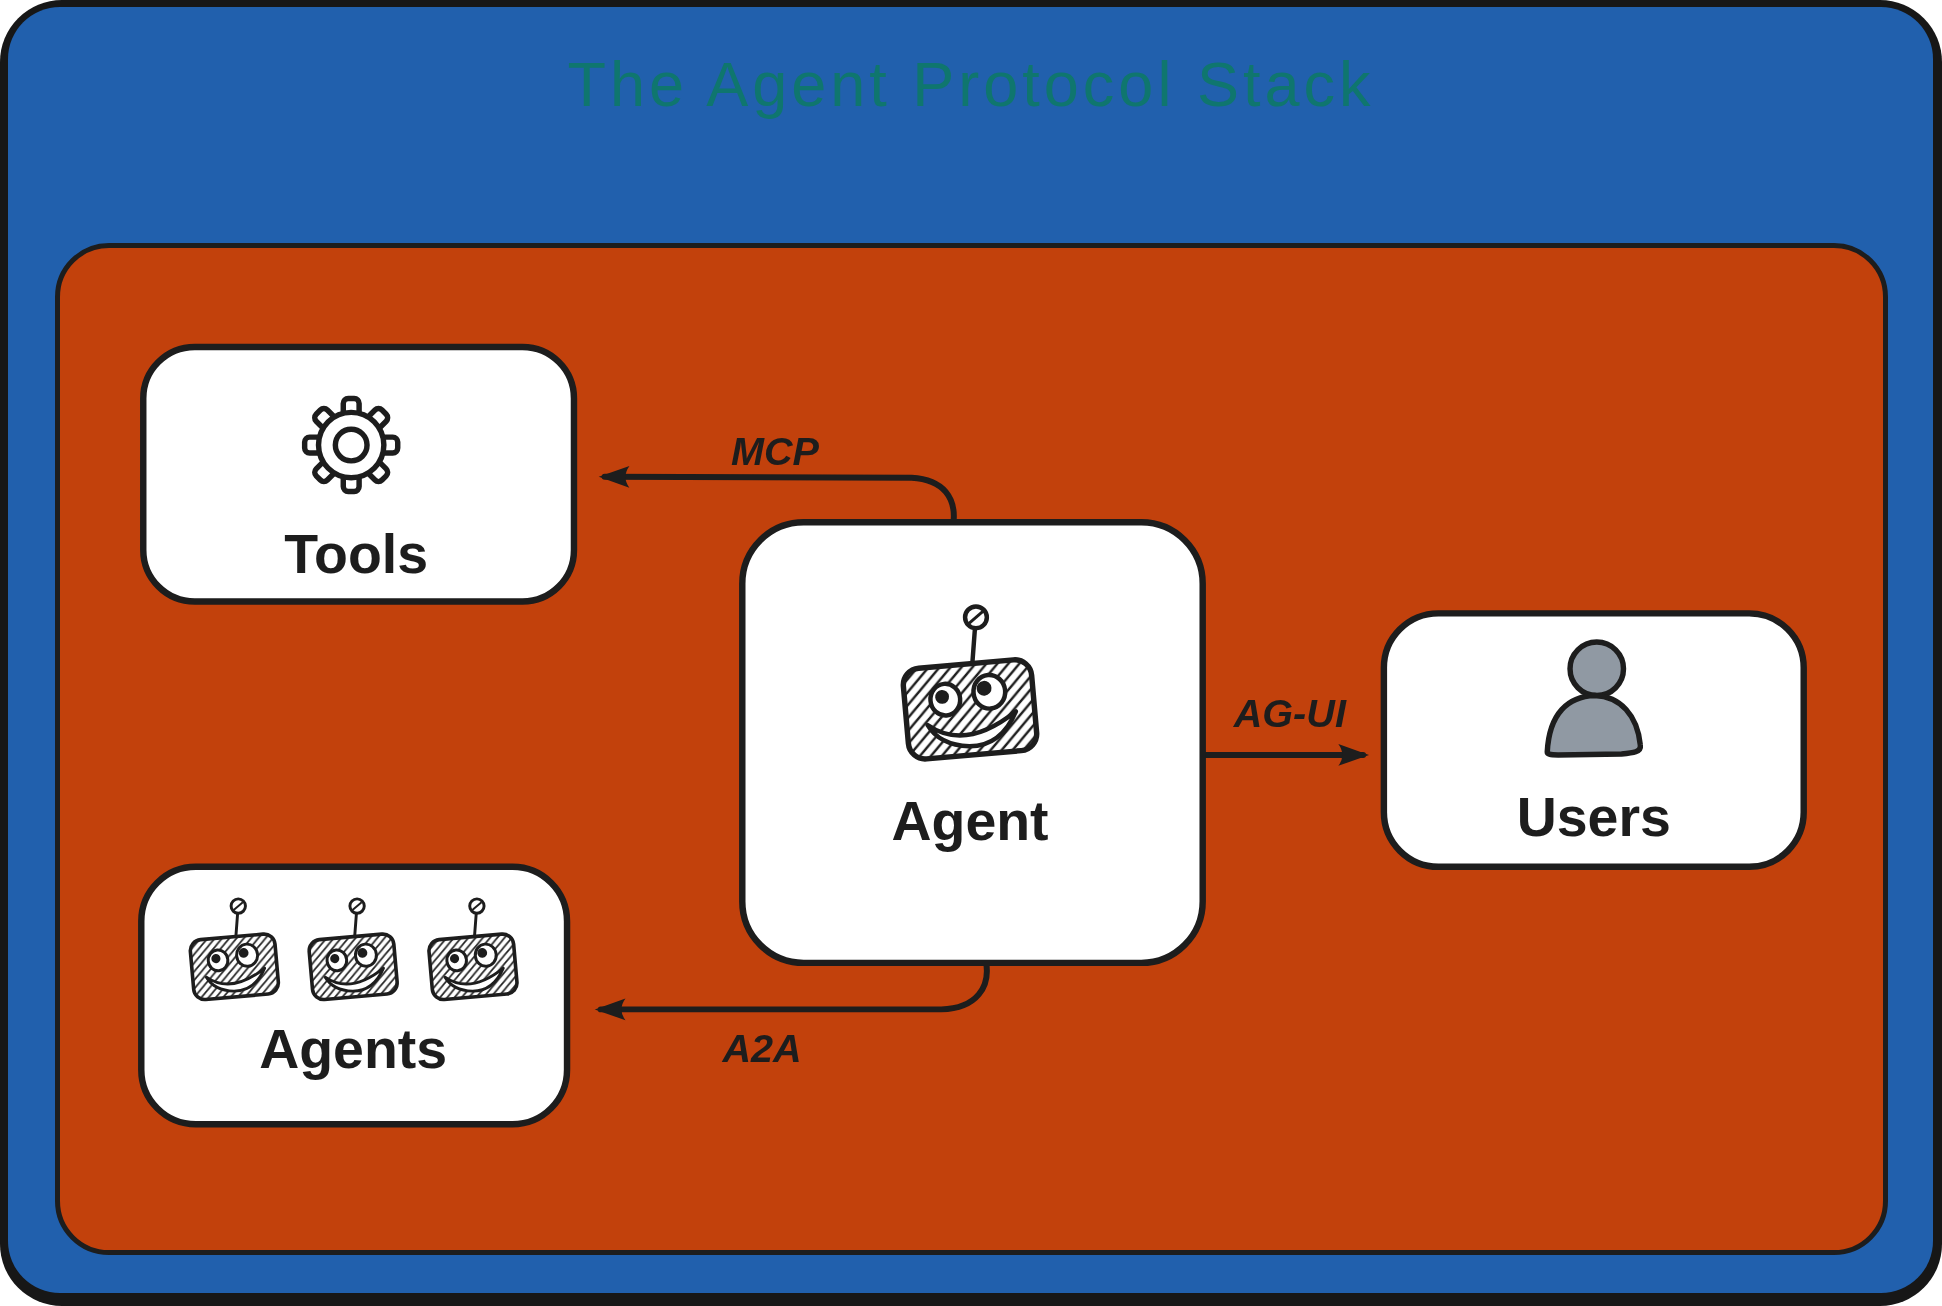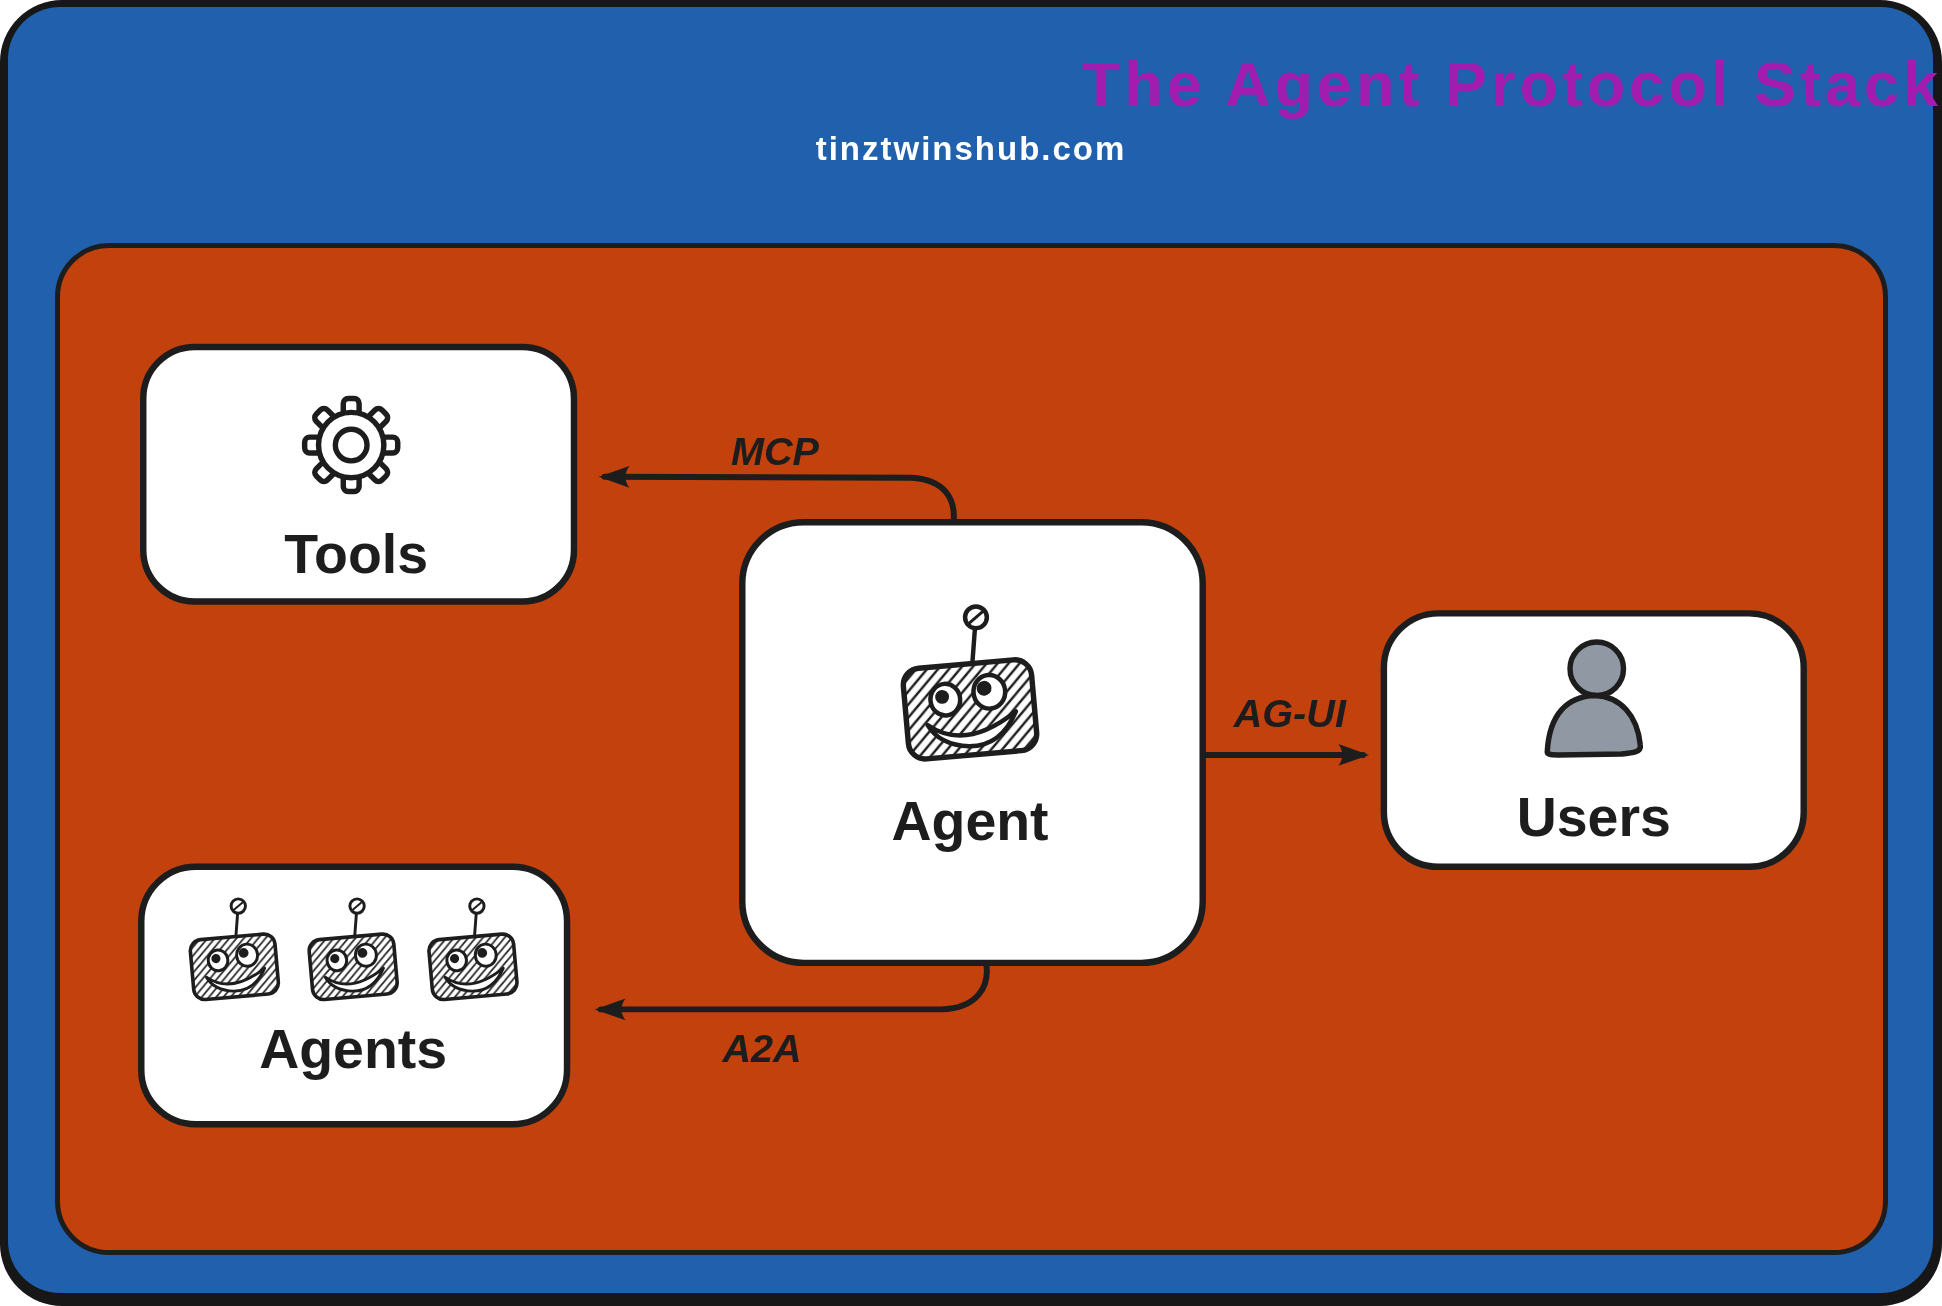--- a/index.html
+++ b/index.html
@@ -24,24 +24,24 @@
     position: absolute;
     inset: 7px 9px 13px 8px;
     background: #2160ad;
     border-radius: 52px;
   }
   .title {
     position: absolute;
     top: 50px;
     left: 0;
     width: 100%;
-    text-align: right;
-    color: #a21caf;
+    text-align: center;
+    color: #0f766e;
     font-size: 63px;
-    font-weight: bold;
+    font-weight: normal;
     letter-spacing: 4px;
     line-height: 1.1;
   }
   .subtitle {
     position: absolute;
     top: 130px;
     left: 0;
     width: 100%;
     text-align: center;
     color: #ffffff;
@@ -94,21 +94,20 @@
   }
 </style>
 </head>
 <body>
 
 <div class="canvas">
   <div class="frame-outer"></div>
   <div class="frame-blue"></div>
 
   <div class="title">The Agent Protocol Stack</div>
-  <div class="subtitle">tinztwinshub.com</div>
 
   <div class="panel">
     <svg viewBox="0 0 1833 1012">
       <defs>
         <pattern id="hatch" patternUnits="userSpaceOnUse" width="12" height="12">
           <rect width="12" height="12" fill="#ffffff"></rect>
           <path d="M-3,15 L15,-3 M-9,9 L9,-9 M3,21 L21,3" stroke="#1d1d1d" stroke-width="2.4"></path>
         </pattern>
 
         <marker id="arrowhead" markerUnits="userSpaceOnUse" markerWidth="34" markerHeight="26" refX="26" refY="12" orient="auto">

